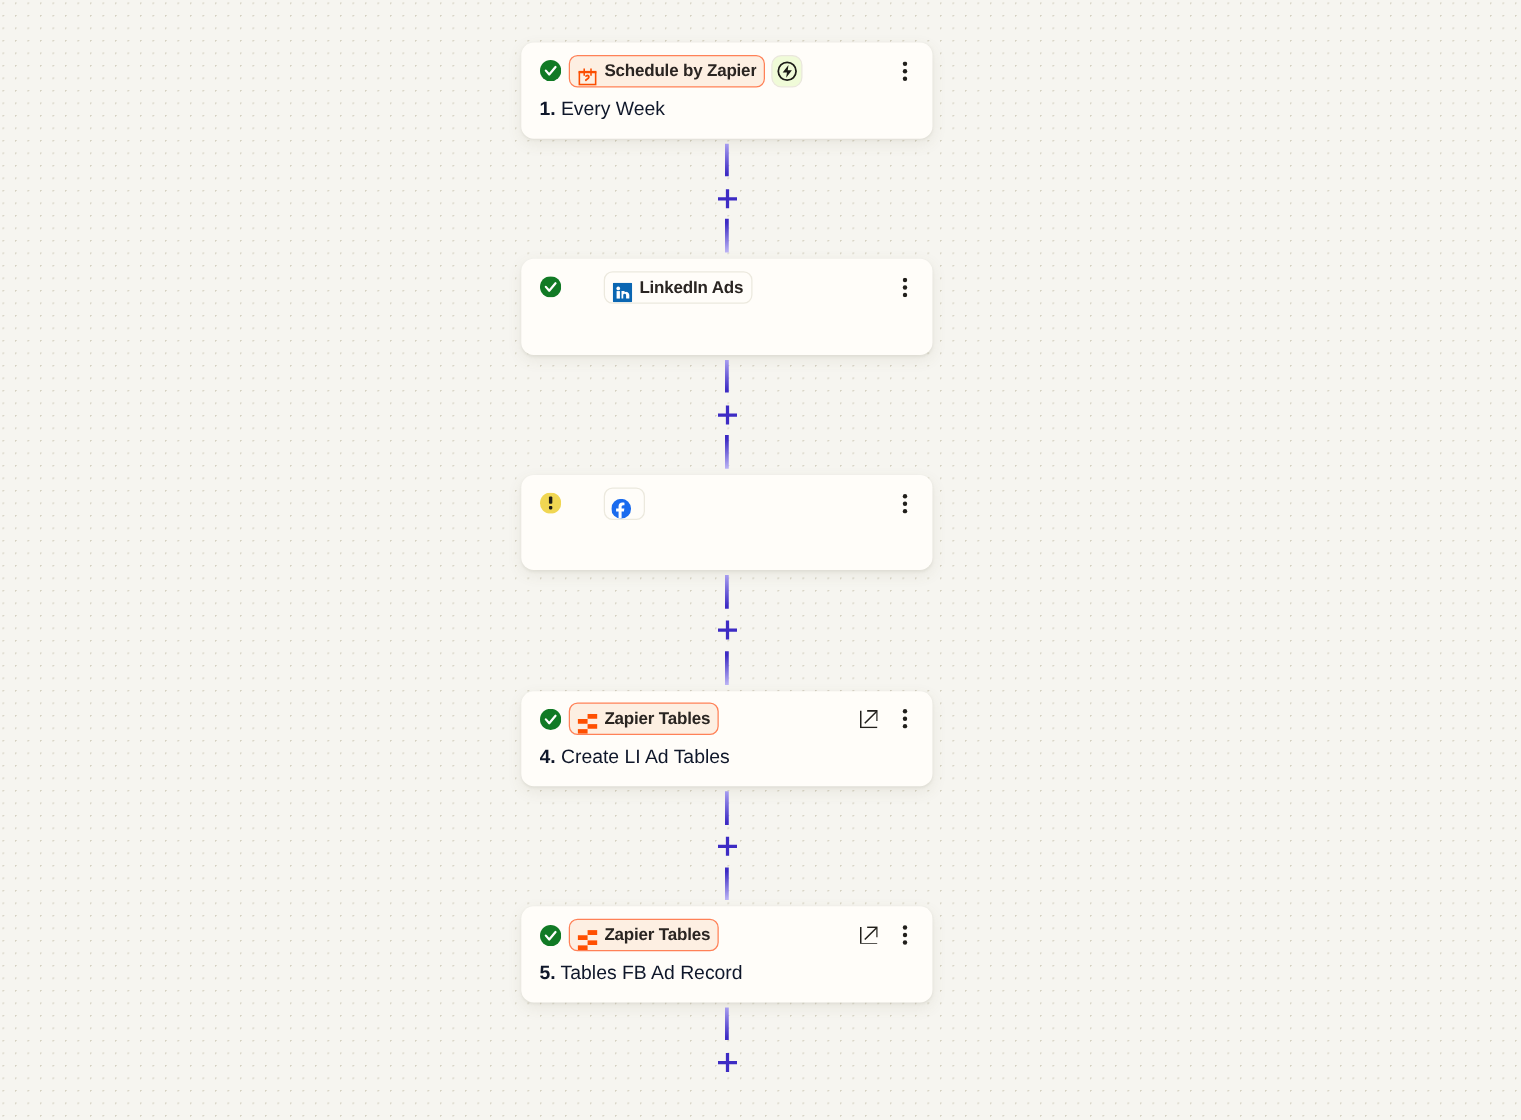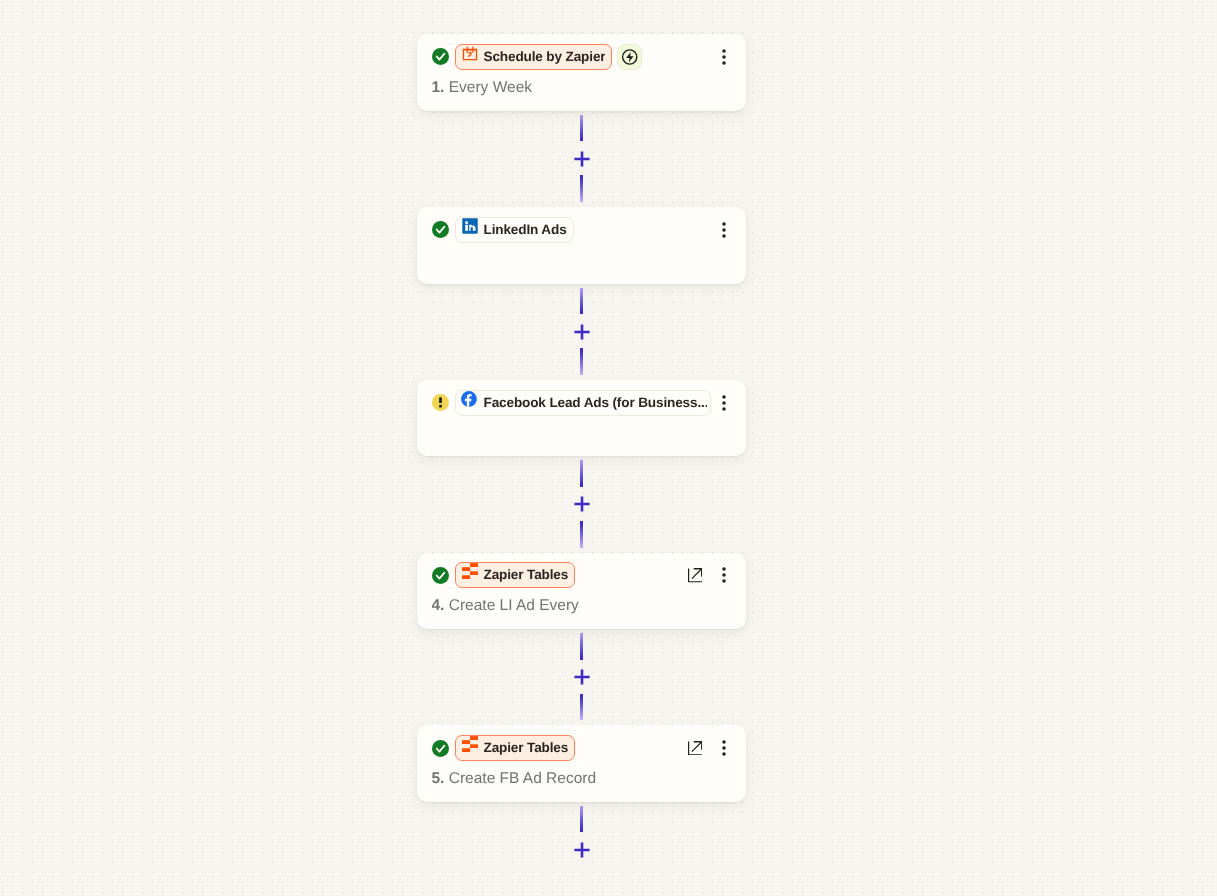--- a/index.html
+++ b/index.html
@@ -29,25 +29,25 @@
     border-radius:10px;
     box-shadow:0 1px 2px rgba(95,85,60,.08), 0 4px 12px rgba(95,85,60,.09);
   }
   .node-row{
     position:absolute;left:14.5px;right:14px;top:9.8px;height:26px;
     display:flex;align-items:center;
   }
   .status{width:17px;height:17px;flex:0 0 17px;margin-right:6.5px;}
   .status svg{display:block}
   .chip{
-    display:inline-flex;align-items:flex-start;height:26px;box-sizing:border-box;
+    display:inline-flex;align-items:flex-end;height:26px;box-sizing:border-box;
     border-radius:7px;padding:0 6px 0 4.5px;max-width:255.5px;
   }
   .chip.orange{background:#FDEFE2;border:1px solid #FF8157;}
-  .chip.plain{background:#FFFDF9;border:1px solid #ECE9DE;}
+  .chip.plain{background:#FFFDF9;border:1px solid #ECE9DE;margin-left:28px;}
   .chip.clipped{padding-right:3px;}
   .chip .app-icon{width:16px;height:16px;flex:0 0 16px;margin-right:7px;}
   .chip .app-icon svg{display:block}
   .chip .app-icon.nudge{position:relative;left:1.5px;}
   .chip .app-name{
     font-size:13.6px;font-weight:700;color:#2A2522;letter-spacing:-0.15px;
     white-space:nowrap;overflow:hidden;line-height:24px;
   }
   .badge{
     width:25.5px;height:26px;margin-left:4.5px;border-radius:8px;background:#F0FBD8;
@@ -55,21 +55,21 @@
     display:flex;align-items:center;justify-content:center;flex:0 0 25.5px;
   }
   .spacer{flex:1 1 auto;}
   .icon-btn{
     width:16px;height:16px;display:flex;align-items:center;justify-content:center;
     flex:0 0 16px;
   }
   .icon-btn.ext{margin-right:14px;width:14.5px;height:14.5px;flex:0 0 14.5px;}
   .node-title{
     position:absolute;left:14.5px;right:8px;top:41.5px;
-    font-size:15.5px;color:#737373;line-height:24px;white-space:nowrap;
+    font-size:15.5px;color:#0f172a;line-height:24px;white-space:nowrap;
     overflow:hidden;text-overflow:ellipsis;letter-spacing:0px;
   }
   .node-title b{font-weight:700;}
   .chip .app-name, .node-title{transform:translateZ(0);}
 </style>
 </head>
 <body>
 
 <div class="canvas">
 
@@ -185,21 +185,20 @@
             <svg width="17" height="17">
               <use href="#ic-warn"></use>
             </svg>
           </span>
         <span class="chip plain clipped">
           <span class="app-icon">
               <svg width="16" height="16">
                 <use href="#ic-facebook"></use>
               </svg>
             </span>
-          <span class="app-name">Facebook Lead Ads (for Business...</span>
         </span>
         <span class="spacer"></span>
         <span class="icon-btn">
             <svg width="16" height="16">
               <use href="#ic-more"></use>
             </svg>
           </span>
       </div>
     </div>
     <div class="node" style="top:552.6px">
@@ -222,21 +221,21 @@
             <svg width="14.5" height="14.5">
               <use href="#ic-ext"></use>
             </svg>
           </span>
         <span class="icon-btn">
             <svg width="16" height="16">
               <use href="#ic-more"></use>
             </svg>
           </span>
       </div>
-      <div class="node-title"><b>4.</b> <span>Create LI Ad Every</span></div>
+      <div class="node-title"><b>4.</b> <span>Create LI Ad Tables</span></div>
     </div>
     <div class="node" style="top:725.4px">
       <div class="node-row">
         <span class="status">
             <svg width="17" height="17">
               <use href="#ic-check"></use>
             </svg>
           </span>
         <span class="chip orange">
           <span class="app-icon nudge">
@@ -251,21 +250,21 @@
             <svg width="14.5" height="14.5">
               <use href="#ic-ext"></use>
             </svg>
           </span>
         <span class="icon-btn">
             <svg width="16" height="16">
               <use href="#ic-more"></use>
             </svg>
           </span>
       </div>
-      <div class="node-title"><b>5.</b> <span>Create FB Ad Record</span></div>
+      <div class="node-title"><b>5.</b> <span>Tables FB Ad Record</span></div>
     </div>
   </div>
 
   <div class="layer-conns">
     <div class="conn" style="top:110.8px;height:96.2px">
       <div class="seg seg-top" style="top:4px;height:26.6px"></div>
       <div class="seg seg-bot" style="top:64.6px;height:26.6px"></div>
       <div class="plus" style="left:-7.5px;top:39.1px">
           <svg width="18" height="18">
             <use href="#ic-plus"></use>

